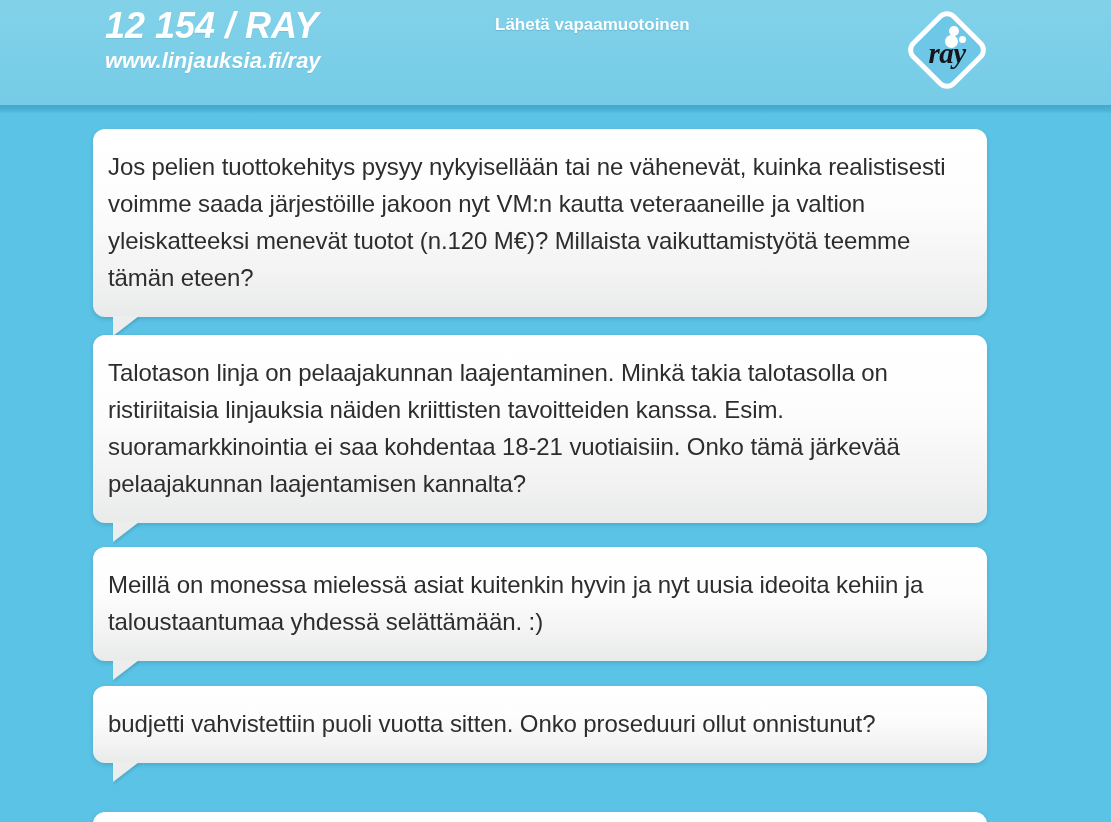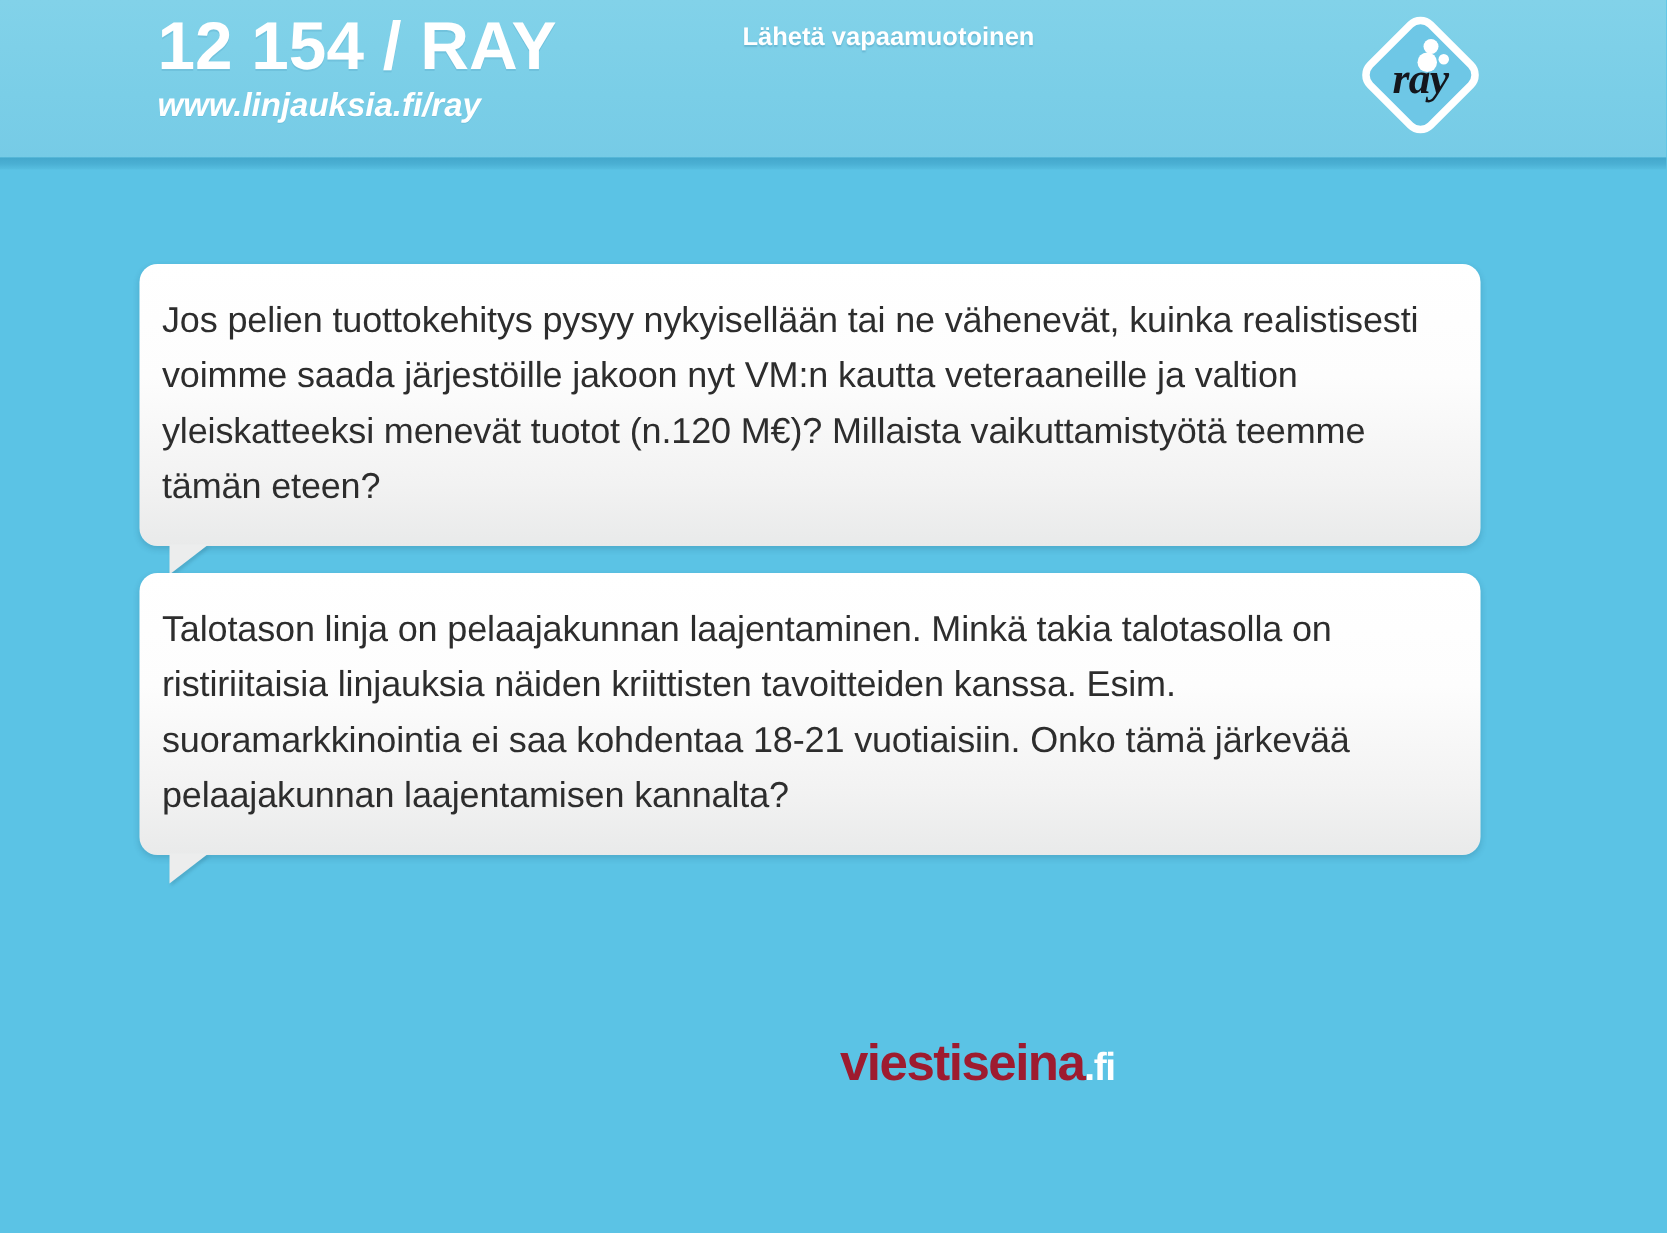--- a/index.html
+++ b/index.html
@@ -55,22 +55,23 @@
     background: linear-gradient(180deg, #43a7cb 0%, #4bb0d4 55%, #57bee0 100%);
     z-index: 5;
   }
 
   .brand {
     position: absolute;
     left: 105px;
     top: 8px;
   }
   .brand-title {
-    font-size: 45px;
-    font-weight: bold;
+    font-size: 36px;
+    font-weight: bold;
+    font-style: italic;
     color: #ffffff;
     line-height: 1;
     letter-spacing: 0px;
     white-space: nowrap;
     text-shadow: 0 1px 0 rgba(90,170,200,.35);
   }
   .brand-url {
     margin-top: 6px;
     font-size: 22px;
     font-weight: bold;
@@ -146,21 +147,20 @@
     top: 113px;
     width: 1111px;
     height: 709px;
     z-index: 3;
   }
 
   .bubble-wrap {
     position: absolute;
     left: 93px;
     width: 894px;
-    margin-top: 47px;
   }
   .bubble {
     position: relative;
     background: linear-gradient(180deg, #ffffff 0%, #fdfdfd 40%, #f2f2f2 78%, #e9eaea 100%);
     border-radius: 12px;
     box-shadow: 0 2px 4px rgba(20,70,95,.20);
     padding: 19px 24px 21px 15px;
     box-sizing: border-box;
   }
   .bubble-text {
@@ -231,21 +231,33 @@
       </div>
     </div>
 
     <div class="bubble-wrap" id="bubble-2">
       <div class="bubble">
         <div class="bubble-text">Talotason linja on pelaajakunnan laajentaminen. Minkä takia talotasolla on ristiriitaisia linjauksia näiden kriittisten tavoitteiden kanssa. Esim. suoramarkkinointia ei saa kohdentaa 18-21 vuotiaisiin. Onko tämä järkevää pelaajakunnan laajentamisen kannalta?</div>
         <div class="bubble-tail"></div>
       </div>
     </div>
 
-
+    <div class="bubble-wrap" id="bubble-3">
+      <div class="bubble">
+        <div class="bubble-text">Meillä on monessa mielessä asiat kuitenkin hyvin ja nyt uusia ideoita kehiin ja taloustaantumaa yhdessä selättämään. :)</div>
+        <div class="bubble-tail"></div>
+      </div>
+    </div>
+
+    <div class="bubble-wrap" id="bubble-4">
+      <div class="bubble">
+        <div class="bubble-text">budjetti vahvistettiin puoli vuotta sitten. Onko proseduuri ollut onnistunut?</div>
+        <div class="bubble-tail"></div>
+      </div>
+    </div>
 
     <div class="bubble-wrap" id="bubble-5">
       <div class="bubble">
         <div class="bubble-text"></div>
       </div>
     </div>
 
   </div>
 
 </div>

